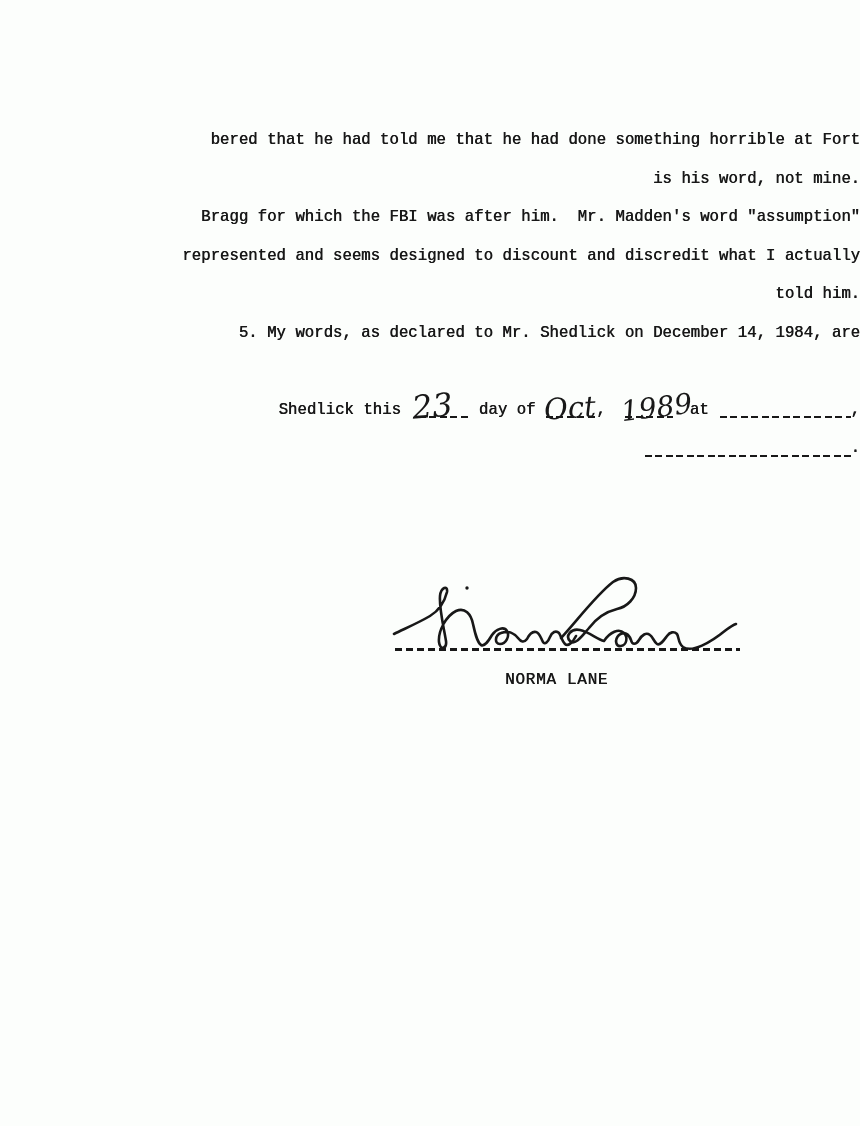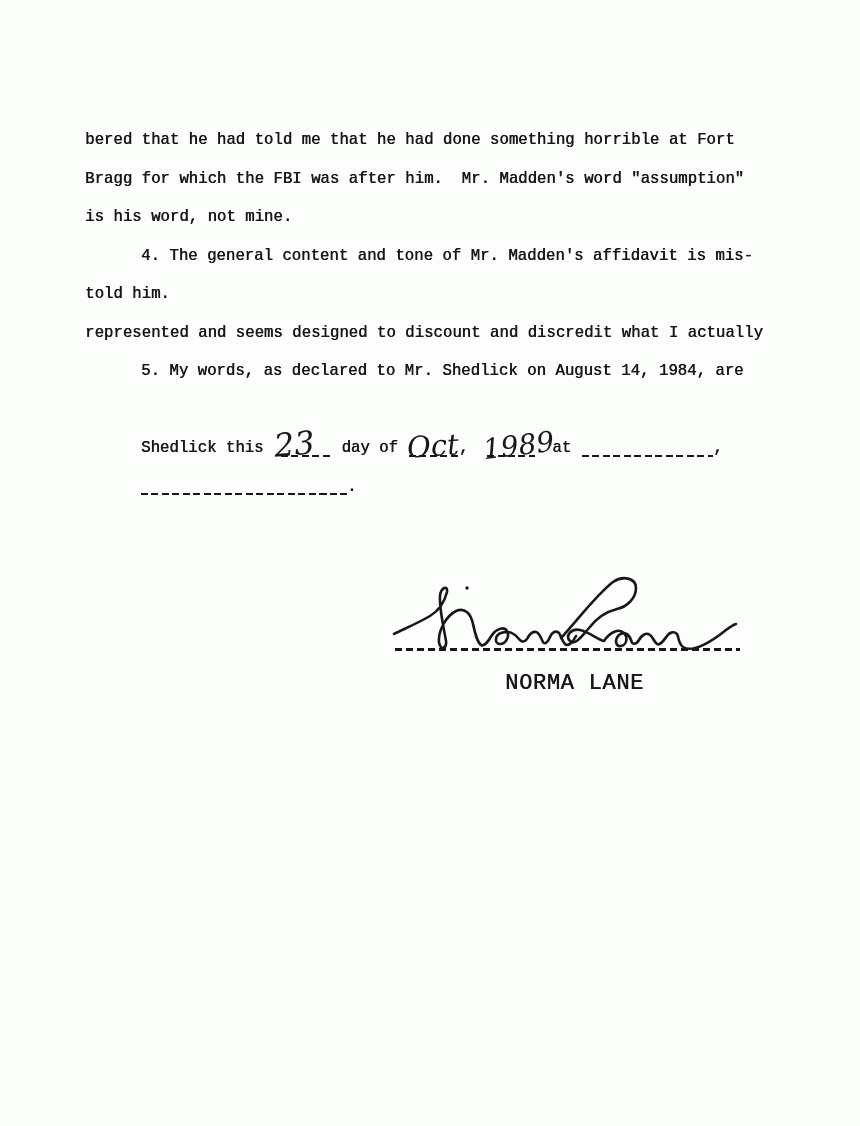--- a/index.html
+++ b/index.html
@@ -17,20 +17,21 @@
   }
   .page {
     position: absolute;
     inset: 0;
   }
   .text-block {
     padding: 121px 0 0 85px;
     font-size: 15.7px;
     line-height: 38.5px;
     text-shadow: 0.5px 0 0 currentColor;
+    text-align: right;
   }
   .line {
     white-space: pre;
     height: 38.5px;
   }
   .indent {
     text-indent: 56px;
   }
   .exec-line {
     white-space: normal;
@@ -86,39 +87,38 @@
     left: 395px;
     top: 648px;
     width: 345px;
     height: 2.6px;
     background: repeating-linear-gradient(90deg, #181818 0 7px, transparent 7px 11px);
   }
   .typed-name {
     position: absolute;
     left: 505px;
     top: 671px;
-    font-size: 22px;
+    font-size: 16px;
     letter-spacing: 0.7px;
     white-space: pre;
     text-shadow: 0.5px 0 0 currentColor;
   }
 </style>
 </head>
 <body>
 
 <div class="page">
 
   <div class="text-block">
     <div class="line">bered that he had told me that he had done something horrible at Fort</div>
+    <div class="line">is his word, not mine.</div>
     <div class="line">Bragg for which the FBI was after him.  Mr. Madden's word "assumption"</div>
-    <div class="line">is his word, not mine.</div>
-    <div class="line indent">4. The general content and tone of Mr. Madden's affidavit is mis-</div>
+    <div class="line">represented and seems designed to discount and discredit what I actually</div>
     <div class="line">told him.</div>
-    <div class="line">represented and seems designed to discount and discredit what I actually</div>
-    <div class="line indent">5. My words, as declared to Mr. Shedlick on August 14, 1984, are</div>
+    <div class="line indent">5. My words, as declared to Mr. Shedlick on December 14, 1984, are</div>
 
     <div class="line"></div>
 
     <div class="line indent exec-line"><span>Shedlick this</span><span class="blank b-day"><span class="hand hand-day">23</span></span><span>day of</span><span class="blank b-month"><span class="hand hand-month">Oct</span></span><span>,</span><span class="blank b-year"><span class="hand hand-year">1989</span></span><span>at</span><span class="blank b-at"></span><span>,</span></div>
 
     <div class="line indent exec-line"><span class="blank b-long"></span><span>.</span></div>
   </div>
 
   <svg class="sig-svg" viewBox="0 0 360 92" role="img" aria-label="Norma Lane">
     <path d="M 4 63

